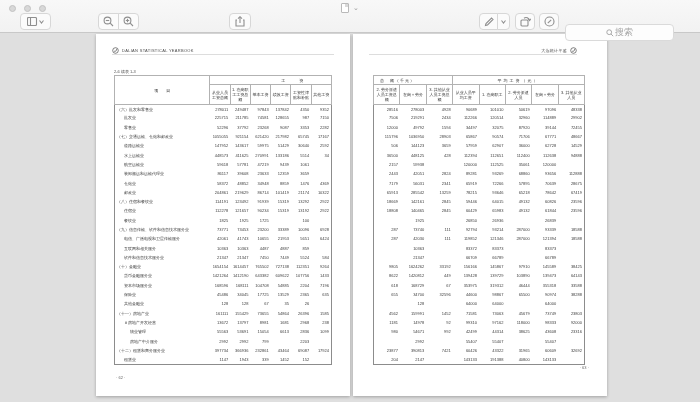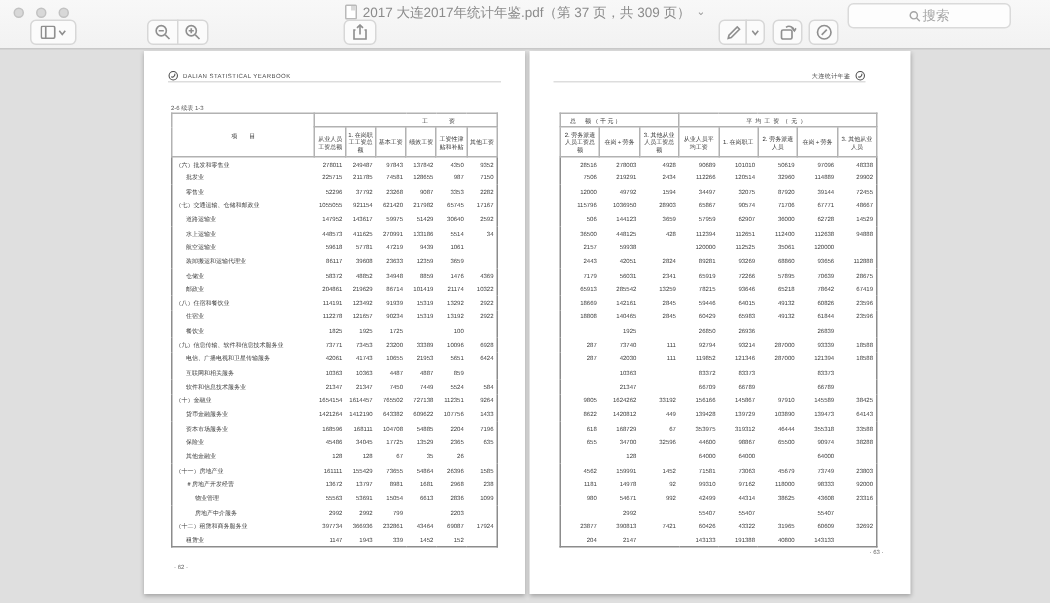--- a/index.html
+++ b/index.html
@@ -15,21 +15,21 @@
                font-size:9px; color:#8b8b8b; }
   .doc-ico { width:8px; height:10px; background:#fff; border:1px solid #b9b9b9; border-radius:1px; position:relative; }
   .doc-ico:after { content:""; position:absolute; right:0; top:0; width:3px; height:3px; background:#d9d9d9; }
   .tchev { font-size:7px; color:#9a9a9a; }
 
   .tbtn { position:absolute; top:13px; height:17px; background:#fbfbfb; border:1px solid #d7d7d7;
           border-radius:4px; display:flex; align-items:center; justify-content:center; }
   .tbtn svg { stroke:#8f8f8f; fill:none; stroke-width:1.1; }
   .grp-wrap { position:absolute; top:13px; display:flex; }
   .grp-wrap .tbtn { position:static; top:auto; }
-  .search { position:absolute; top:2px; left:565px; width:109px; height:17px; background:#fdfdfd;
+  .search { position:absolute; top:24px; left:565px; width:109px; height:17px; background:#fdfdfd;
             border:1px solid #dadada; border-radius:4px; display:flex; align-items:center; justify-content:center;
             gap:1px; color:#a5a5a5; font-size:9px; }
 
   
   .content { position:absolute; top:34px; left:0; width:700px; height:368px; background:#dfdfdf; }
   .page { position:absolute; top:0; width:254px; height:362px; background:#fff;
           box-shadow:0 1px 3px rgba(0,0,0,.28); }
   .page-l { left:96px; }
   .page-r { left:353px; }
 
@@ -70,21 +70,20 @@
 <body>
 
 <div class="chrome">
   <div class="traffic">
     <div class="light"></div>
     <div class="light"></div>
     <div class="light"></div>
   </div>
   <div class="title-row">
     <span class="doc-ico"></span>
-    <span>2017 大连2017年统计年鉴.pdf（第 37 页，共 309 页）</span>
     <span class="tchev">⌄</span>
   </div>
 
   <div class="tbtn" style="left:20px;width:31px;">
     <svg width="12" height="9" viewBox="0 0 12 9">
       <rect x="0.5" y="0.5" width="9" height="8" rx="1"></rect>
         <line x1="3.5" y1="0.5" x2="3.5" y2="8.5"></line>
     </svg>
     <svg width="5" height="4" viewBox="0 0 5 4">
       <polyline points="0.5,0.5 2.5,3 4.5,0.5"></polyline>

